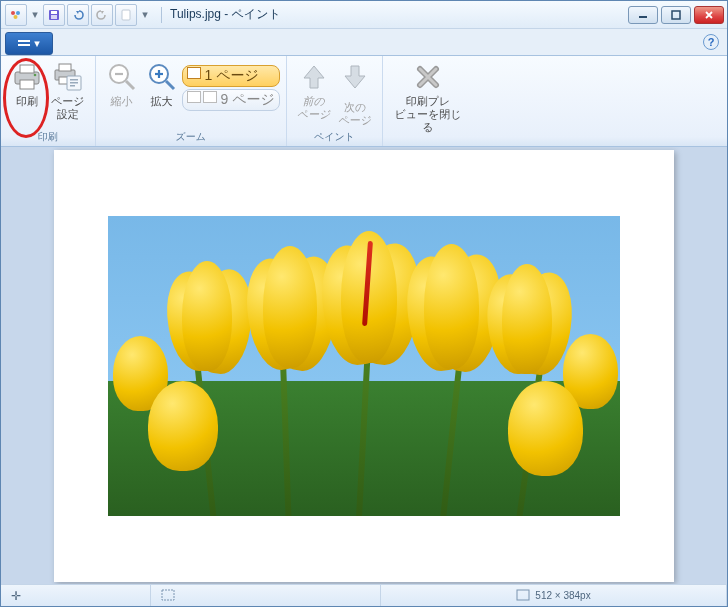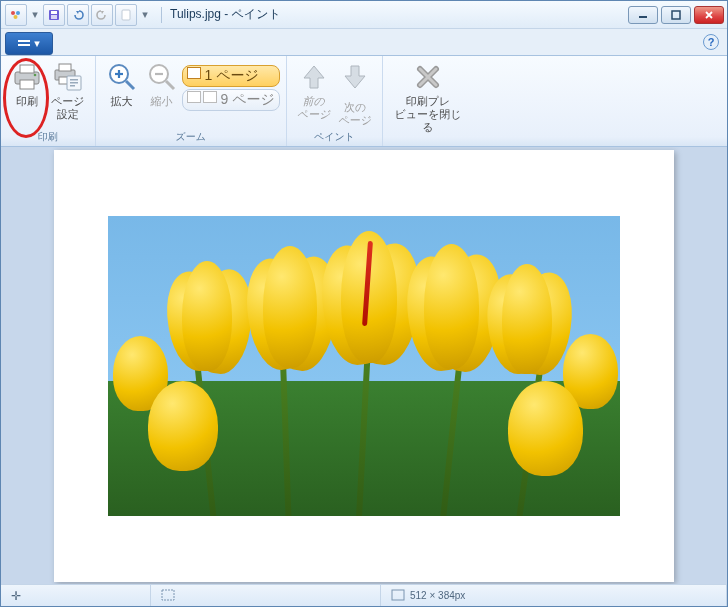--- a/index.html
+++ b/index.html
@@ -172,21 +172,21 @@
   
   .status {
     height:22px; background: linear-gradient(#eef5fc,#dce9f8);
     border-top:1px solid #c4d5e8;
     display:flex; align-items:center;
     font-size:10px; color:#506880;
   }
   .status-cell { padding:0 10px; border-right:1px solid #c4d5e8; height:100%; display:flex; align-items:center; gap:5px; }
   .status-cell.first { width:150px; }
   .status-cell.mid   { width:230px; }
-  .status-cell.dim   { flex:1; }
+  .status-cell.dim   { flex:1;justify-content:center; }
   .cursor-icon { font-size:12px; color:#506880; }
 </style>
 </head>
 <body>
 
 <div class="app">
 
   <div class="titlebar">
     <div class="qat">
       <div class="qat-btn">
@@ -287,41 +287,41 @@
           </div>
           <div class="lbl" style="white-space:pre-line;">ページ
 設定</div>
         </div>
       </div>
       <div class="rgroup-label">印刷</div>
     </div>
 
     <div class="rgroup">
       <div class="rgroup-items">
+        <div class="rbtn disabled">
+          <div class="icon">
+            <svg width="30" height="30" viewBox="0 0 30 30">
+                <circle cx="12" cy="12" r="9" fill="#fff" stroke="#b8b8b8" stroke-width="2"></circle>
+                <line x1="19" y1="19" x2="27" y2="27" stroke="#b8b8b8" stroke-width="3"></line>
+                <line x1="8" y1="12" x2="16" y2="12" stroke="#b8b8b8" stroke-width="2.2"></line>
+              </svg>
+          </div>
+          <div class="lbl">縮小</div>
+        </div>
         <div class="rbtn">
           <div class="icon">
             <svg width="30" height="30" viewBox="0 0 30 30">
                 <circle cx="12" cy="12" r="9" fill="#fff" stroke="#5a8ac0" stroke-width="2"></circle>
                 <line x1="19" y1="19" x2="27" y2="27" stroke="#5a8ac0" stroke-width="3"></line>
                 <line x1="8" y1="12" x2="16" y2="12" stroke="#3a7ac0" stroke-width="2.2"></line>
                 <line x1="12" y1="8" x2="12" y2="16" stroke="#3a7ac0" stroke-width="2.2"></line>
               </svg>
           </div>
           <div class="lbl">拡大</div>
         </div>
-        <div class="rbtn disabled">
-          <div class="icon">
-            <svg width="30" height="30" viewBox="0 0 30 30">
-                <circle cx="12" cy="12" r="9" fill="#fff" stroke="#b8b8b8" stroke-width="2"></circle>
-                <line x1="19" y1="19" x2="27" y2="27" stroke="#b8b8b8" stroke-width="3"></line>
-                <line x1="8" y1="12" x2="16" y2="12" stroke="#b8b8b8" stroke-width="2.2"></line>
-              </svg>
-          </div>
-          <div class="lbl">縮小</div>
-        </div>
         <div class="page-opts">
           <div class="page-opt active">
             <div class="mini"></div>
             <span>1 ページ</span>
           </div>
           <div class="page-opt">
             <div class="mini"></div>
             <div class="mini" style="margin-left:-2px;"></div>
             <span>9 ページ</span>
           </div>

